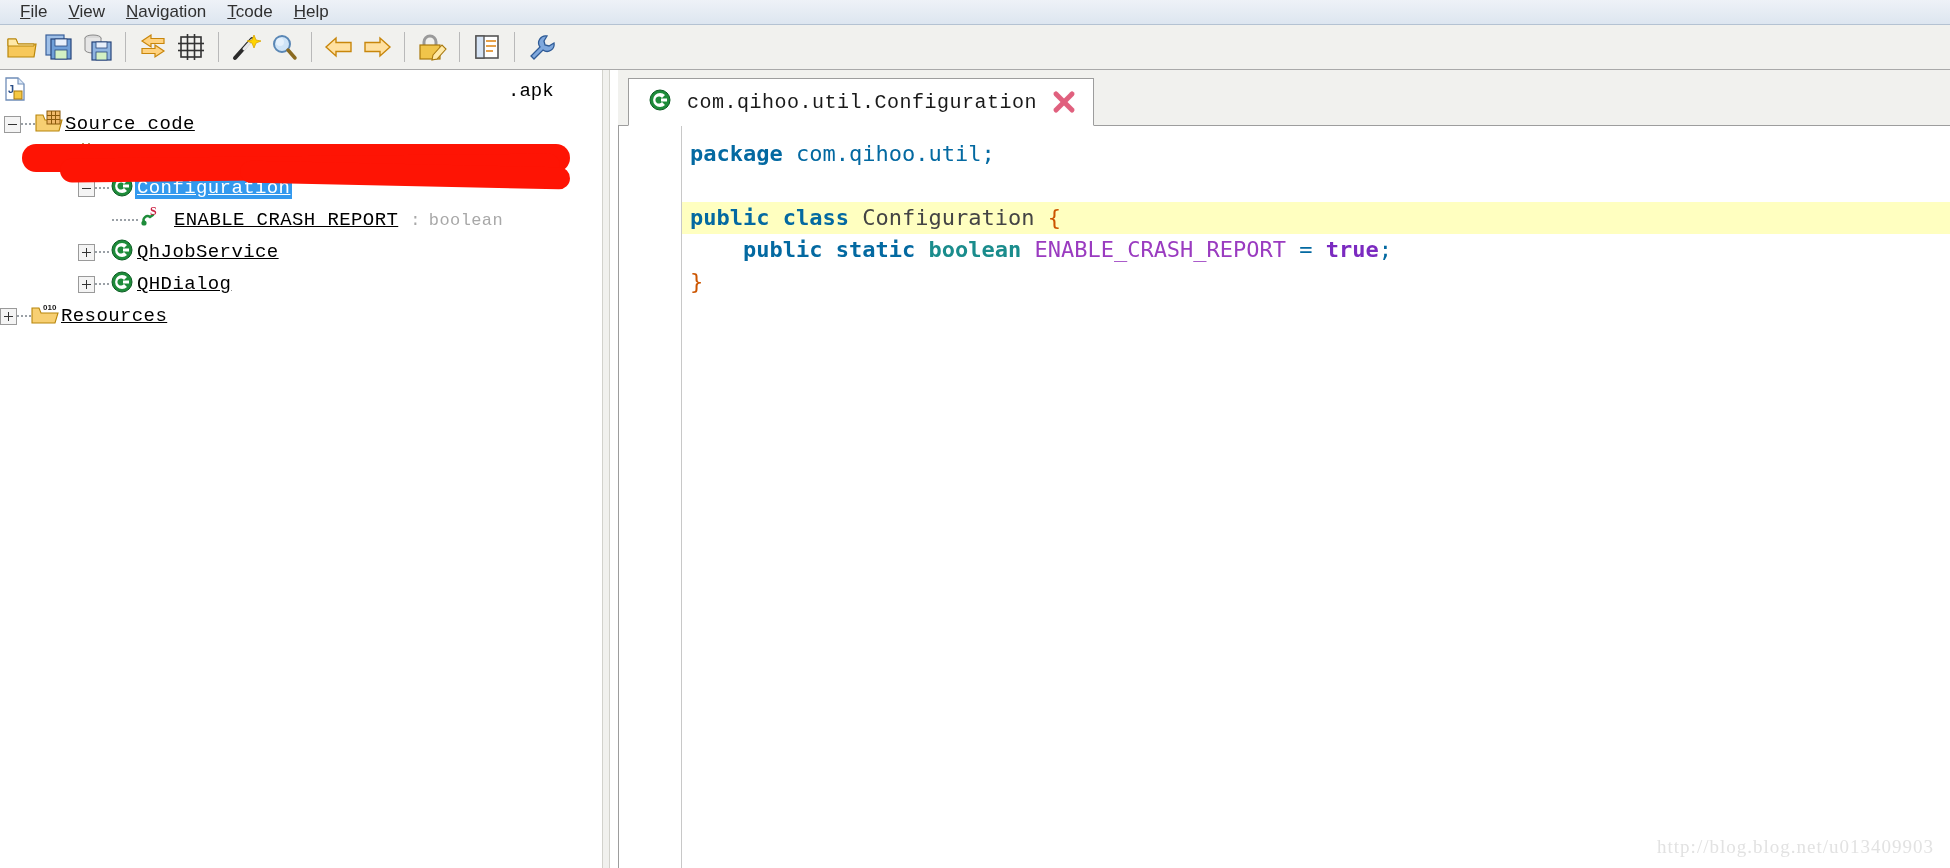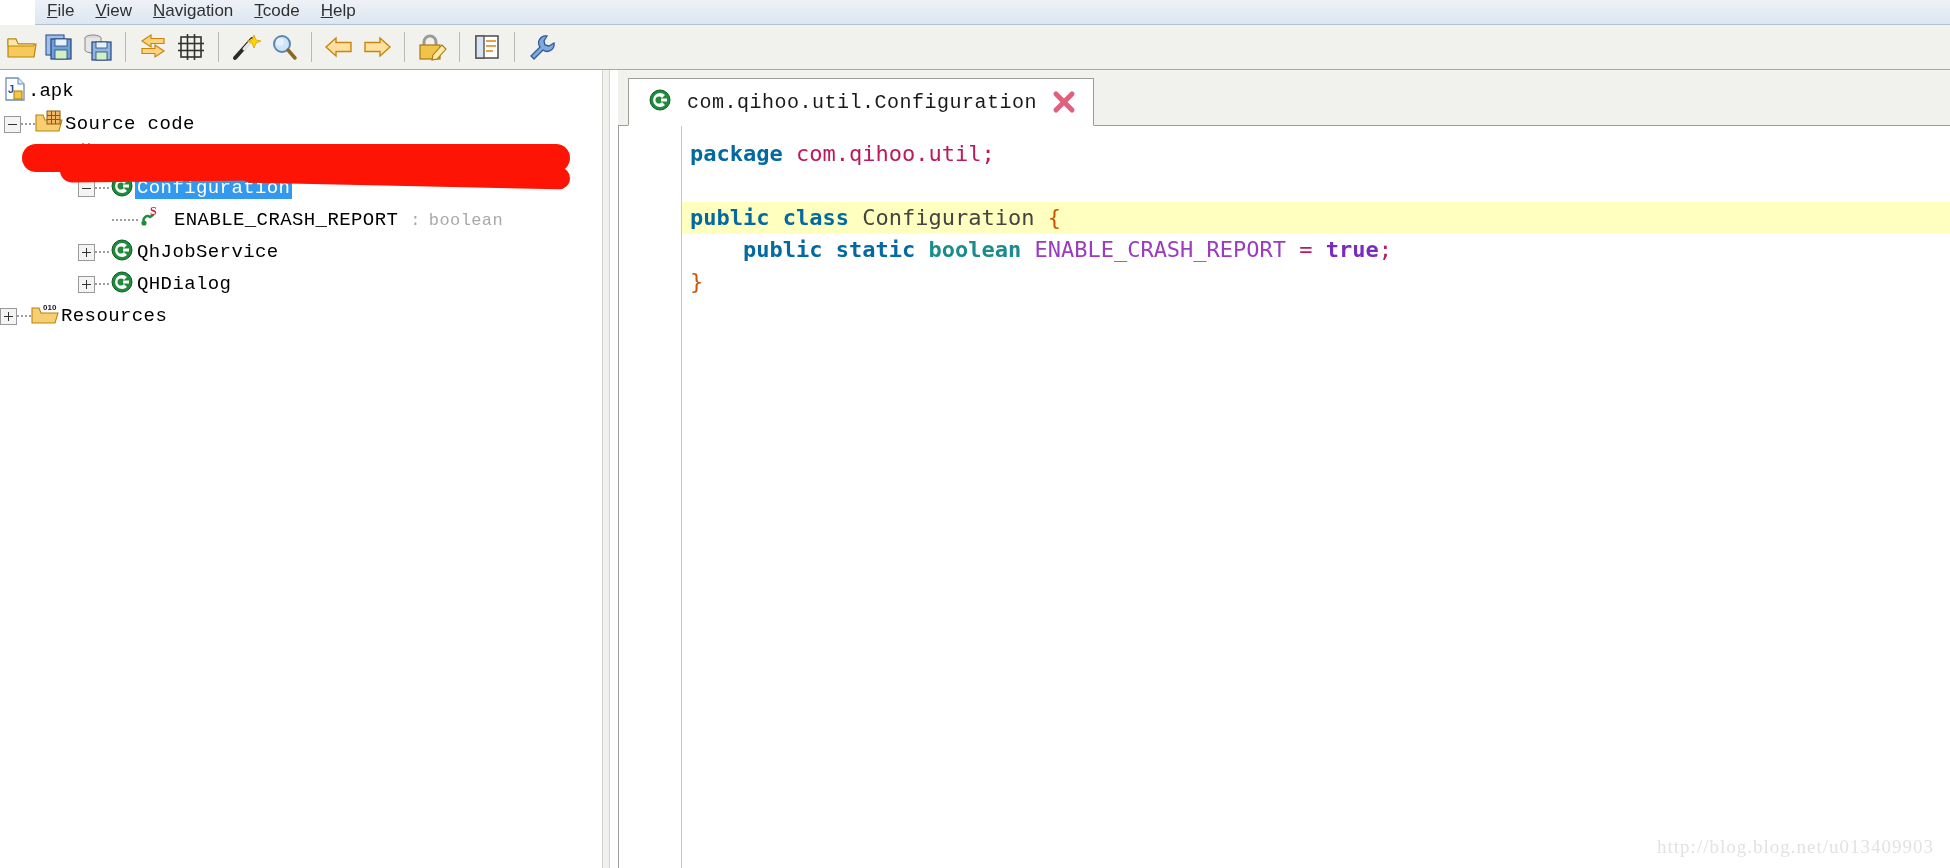--- a/index.html
+++ b/index.html
@@ -21,25 +21,24 @@
     display: flex;
     flex-direction: column;
   }
 
   
   .menubar {
     height: 25px;
     background: linear-gradient(to bottom, #eef2f7 0%, #dde6f0 100%);
     border-bottom: 1px solid #b4c2d2;
     display: flex;
-    align-items: flex-start;
-    padding-left: 2px;
-    flex: 0 0 auto;
-    box-sizing: border-box;
-    margin-left: 35px;
+    align-items: center;
+    padding-left: 10px;
+    flex: 0 0 auto;
+    box-sizing: border-box;
   }
   .menu-item {
     font-family: "Liberation Sans", sans-serif;
     font-size: 17px;
     color: #303030;
     padding: 1px 11px 2px 10px;
     cursor: default;
     white-space: nowrap;
     line-height: 20px;
   }
@@ -102,20 +101,21 @@
     cursor: default;
     position: relative;
   }
   .tlabel {
     font-family: "Liberation Mono", monospace;
     font-size: 19px;
     color: #000000;
     letter-spacing: 0.4px;
     padding: 0 2px;
     line-height: 22px;
+    text-decoration: underline;
   }
   .tlabel.selected {
     background: #3399ee;
     color: #ffffff;
   }
   .ttype {
     font-family: "Liberation Mono", monospace;
     font-size: 17px;
     color: #a8a8a8;
     letter-spacing: 0.4px;
@@ -274,21 +274,21 @@
     padding: 12px 0 0 0;
     font-family: "DejaVu Sans Mono", monospace;
     font-size: 22px;
     line-height: 32px;
     white-space: pre;
     position: relative;
   }
   .cline { padding-left: 8px; height: 32px; }
   .cline.hl { background: #ffffc0; }
   .kw   { color: #0369a1; font-weight: bold; }
-  .plain{ color: #be185d; }
+  .plain{ color: #0369a1; }
   .type { color: #1a8c8c; font-weight: bold; }
   .cname{ color: #444444; }
   .field{ color: #9a3bc0; }
   .lit  { color: #7b2ac0; font-weight: bold; }
   .brace{ color: #cc5500; }
 
   .watermark {
     position: absolute;
     right: 16px;
     bottom: 10px;
@@ -432,21 +432,21 @@
           <div class="spacer" style="width:2px;"></div>
           <span class="ico">
             <svg width="26" height="26" viewBox="0 0 26 26">
               <path d="M4 2 L16 2 L22 8 L22 24 L4 24 Z" fill="#ffffff" stroke="#6f8db8" stroke-width="1.3"></path>
               <path d="M16 2 L16 8 L22 8" fill="#dce8f7" stroke="#6f8db8" stroke-width="1.1"></path>
               <text x="6" y="17" font-family="Liberation Sans, sans-serif" font-size="11" fill="#2b4f88" font-weight="bold">J</text>
               <rect x="12" y="15" width="8" height="8" fill="#f5c842" stroke="#a8780d" stroke-width="1"></rect>
             </svg>
           </span>
           <span class="root-text"></span>
-          <span class="root-text" style="">.apk</span>
+          <span class="root-text" style="margin-left:480px;">.apk</span>
         </div>
         <div class="redaction"></div>
         <div class="redaction2"></div>
         <div class="redaction3"></div>
 
         <div class="trow">
           <div class="spacer" style="width:4px;"></div>
           <div class="toggle"></div>
           <div class="dashes"></div>
           <span class="ico">

